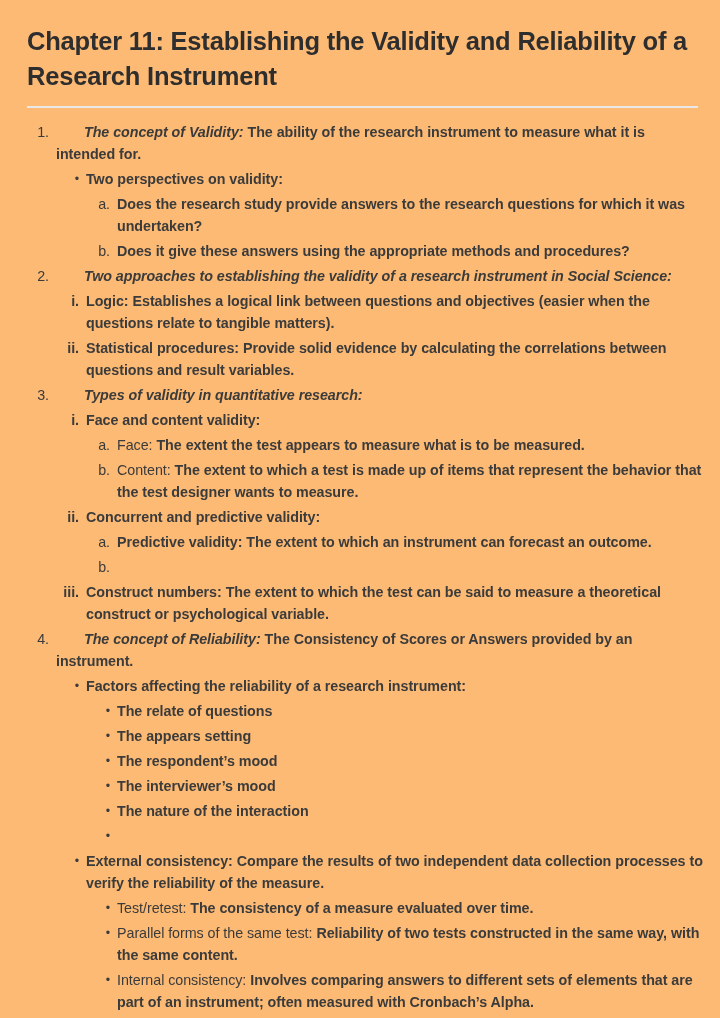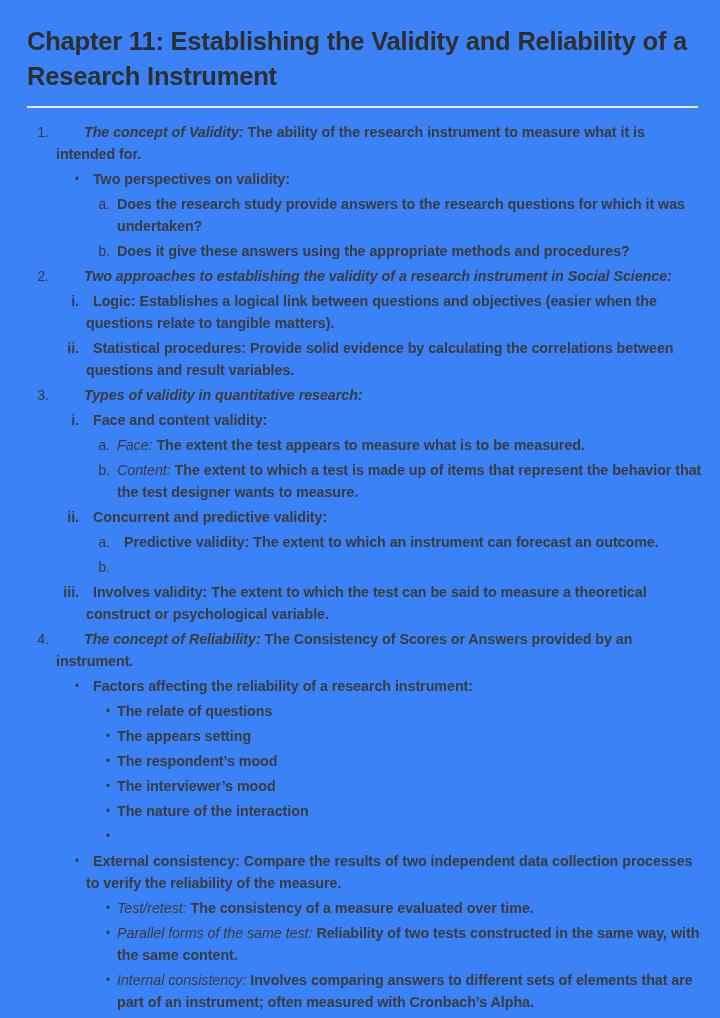--- a/index.html
+++ b/index.html
@@ -6,21 +6,21 @@
   html, body { background: #ffffff; }
   body {
     width: 720px;
     height: 1018px;
     overflow: hidden;
     font-family: "Liberation Sans", "DejaVu Sans", sans-serif;
   }
   .page {
     width: 720px;
     height: 1018px;
-    background: #3b82f6;
+    background: #fdba74;
     overflow: hidden;
   }
   .page-title {
     margin: 24px 20px 0 27px;
     max-width: 662px;
     font-size: 25.5px;
     line-height: 35px;
     font-weight: 700;
     letter-spacing: -0.2px;
     color: #2e2e2e;
@@ -48,22 +48,22 @@
   .marker {
     flex: 0 0 28px;
     width: 28px;
     padding-right: 7px;
     text-align: right;
     white-space: nowrap;
   }
   .m-bullet { font-size: 12.5px; }
   .content { flex: 1; }
   .s-r  { font-weight: 700; font-style: normal; }
-  .s-b  { font-weight: 700; margin-left: 7px; }
-  .s-i  { font-style: italic; }
+  .s-b  { font-weight: 700; }
+  .s-i  { }
   .s-bi { font-weight: 700; font-style: italic; margin-left: 28px; }
   .m-b  { font-weight: 700; }
 </style>
 </head>
 <body>
 
 <div class="page">
   <h1 class="page-title">Chapter 11: Establishing the Validity and Reliability of a Research Instrument</h1>
   <div class="divider"></div>
   <div class="doc">
@@ -117,21 +117,21 @@
       </div>
       <div class="item lvl3">
         <span class="marker">a.</span>
         <div class="content"><span class="s-b">Predictive validity:</span><span class="s-r"> The extent to which an instrument can forecast an outcome.</span></div>
       </div>
       <div class="item lvl3">
         <span class="marker">b.</span>
       </div>
       <div class="item lvl2">
         <span class="marker m-b">iii.</span>
-        <div class="content"><span class="s-b">Involves validity:</span><span class="s-r"> The extent to which the test can be said to measure a theoretical construct or psychological variable.</span></div>
+        <div class="content"><span class="s-b">Construct numbers:</span><span class="s-r"> The extent to which the test can be said to measure a theoretical construct or psychological variable.</span></div>
       </div>
       <div class="item lvl1">
         <span class="marker">4.</span>
         <div class="content"><span class="s-bi">The concept of Reliability:</span><span class="s-r"> The Consistency of Scores or Answers provided by an instrument.</span></div>
       </div>
       <div class="item lvl2">
         <span class="marker m-bullet">•</span>
         <div class="content"><span class="s-b">Factors affecting the reliability of a research instrument:</span></div>
       </div>
       <div class="item lvl3">

